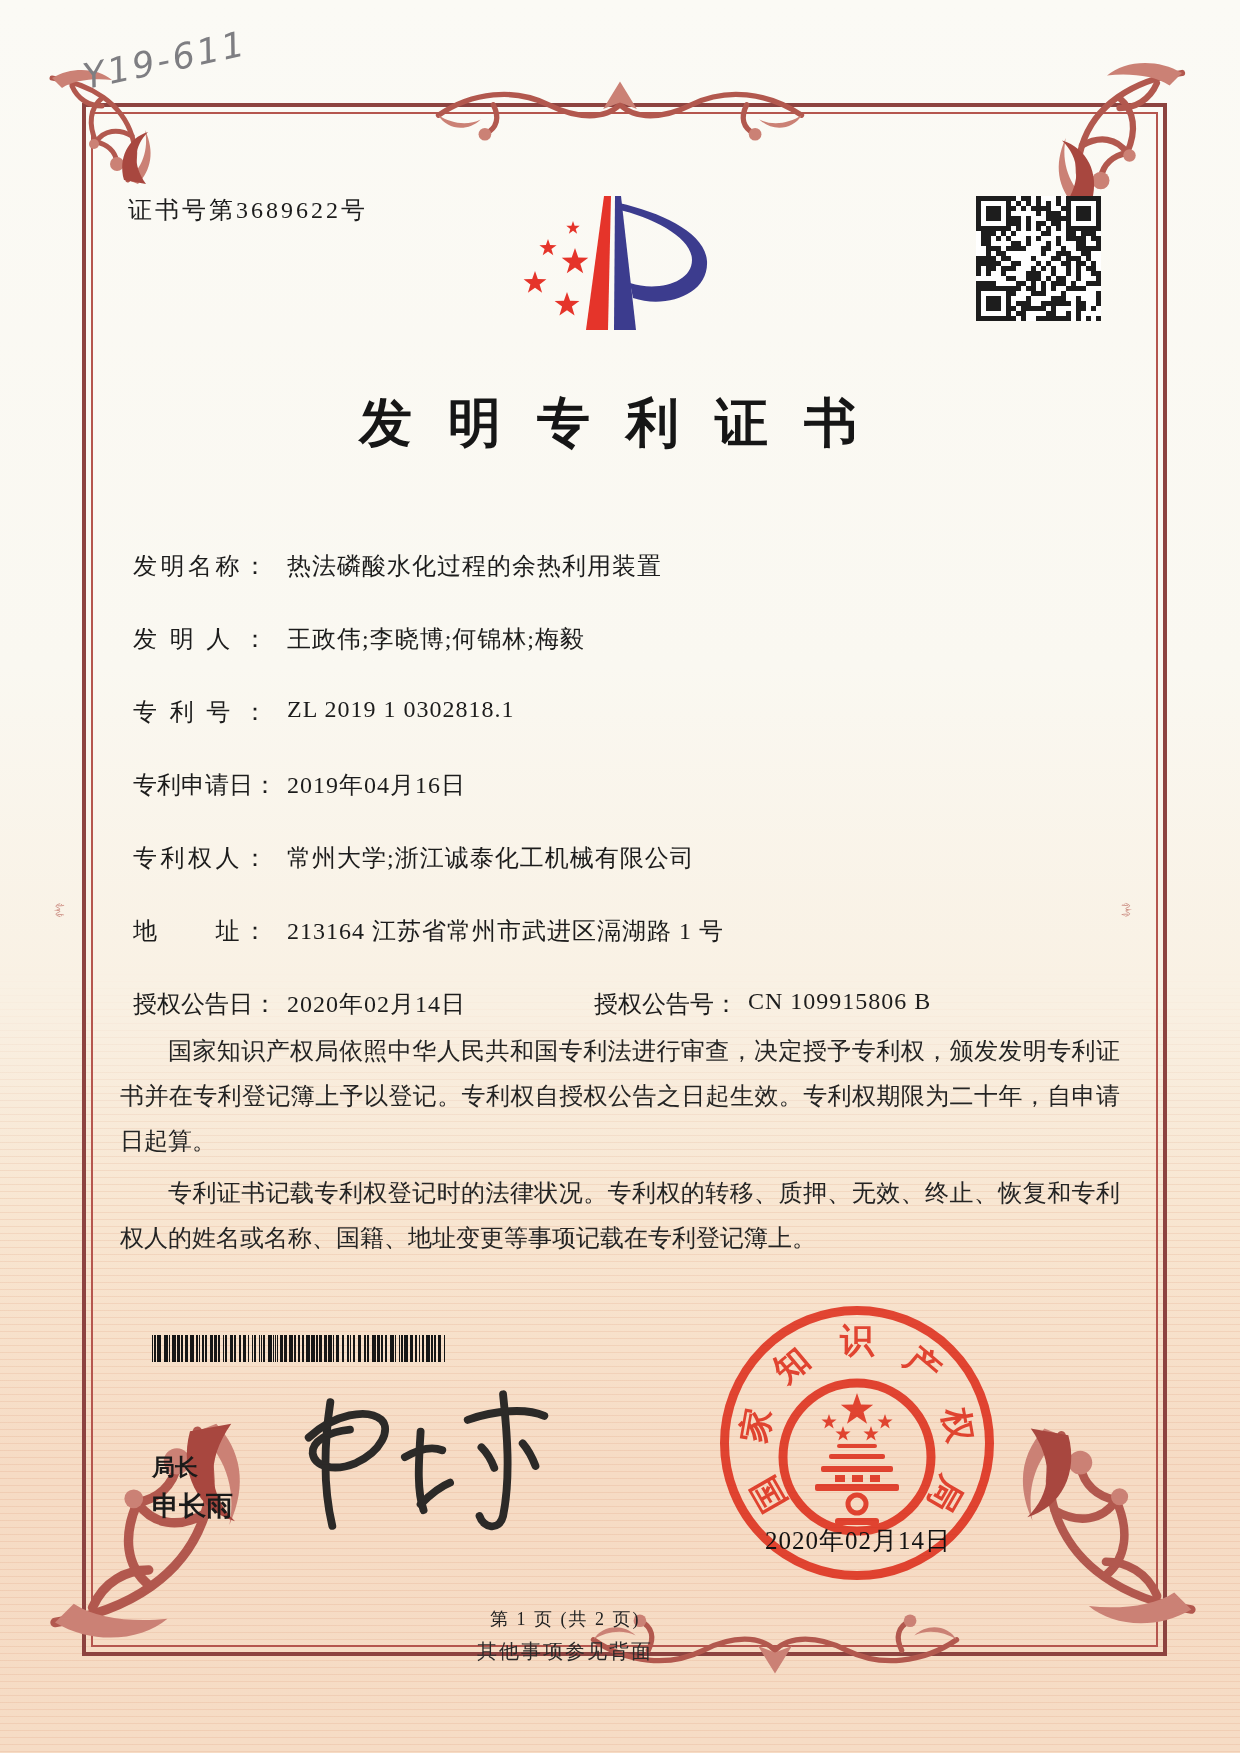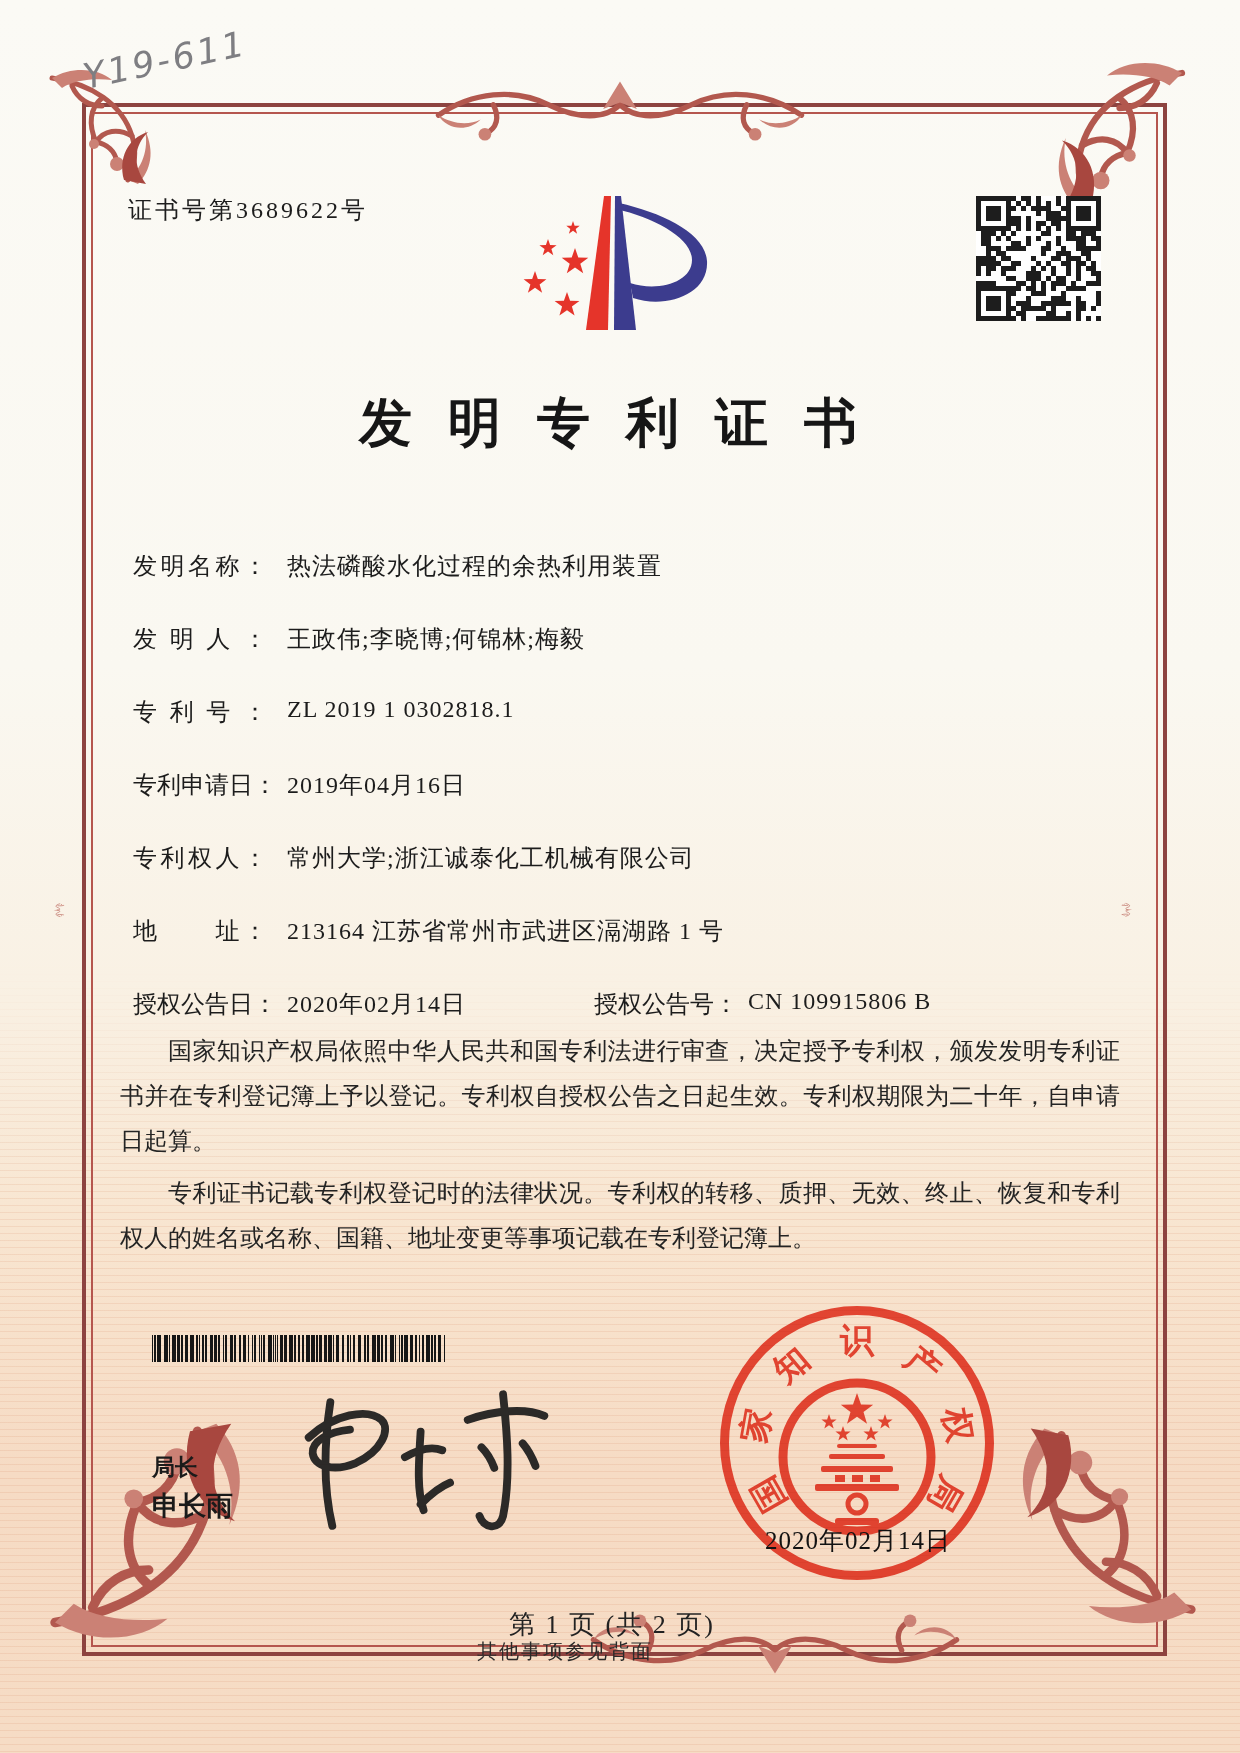--- a/index.html
+++ b/index.html
@@ -43,21 +43,21 @@
   .signature{position:absolute;left:295px;top:1378px;width:265px;height:172px;z-index:4;}
   
   .seal{position:absolute;left:720px;top:1306px;width:274px;height:274px;z-index:3;opacity:.93;mix-blend-mode:multiply;}
   .seal-ring{position:absolute;inset:0;border:9px solid #e8402f;border-radius:50%;}
   .seal-arc{position:absolute;inset:0;}
   .seal-arc span{position:absolute;left:50%;top:50%;font-size:34px;font-weight:bold;color:#e8402f;}
   .seal-emblem{position:absolute;left:57px;top:62px;width:160px;height:178px;}
   .seal-date{position:absolute;left:752px;top:1524px;width:212px;text-align:center;font-size:25px;
         color:#121212;letter-spacing:1px;z-index:5;white-space:nowrap;}
   
-  .page-ind{position:absolute;left:509px;top:1607px;font-size:26px;letter-spacing:2px;color:#222;z-index:3;}
+  .page-ind{position:absolute;left:490px;top:1607px;font-size:18px;letter-spacing:2px;color:#222;z-index:3;}
   .back-note{position:absolute;left:477px;top:1638px;font-size:20px;letter-spacing:2px;color:#2a2a2a;z-index:3;}
 </style>
 </head>
 <body>
 
 <div id="page">
 
   <div class="waves"></div>
 
   <svg width="0" height="0" style="position:absolute">

